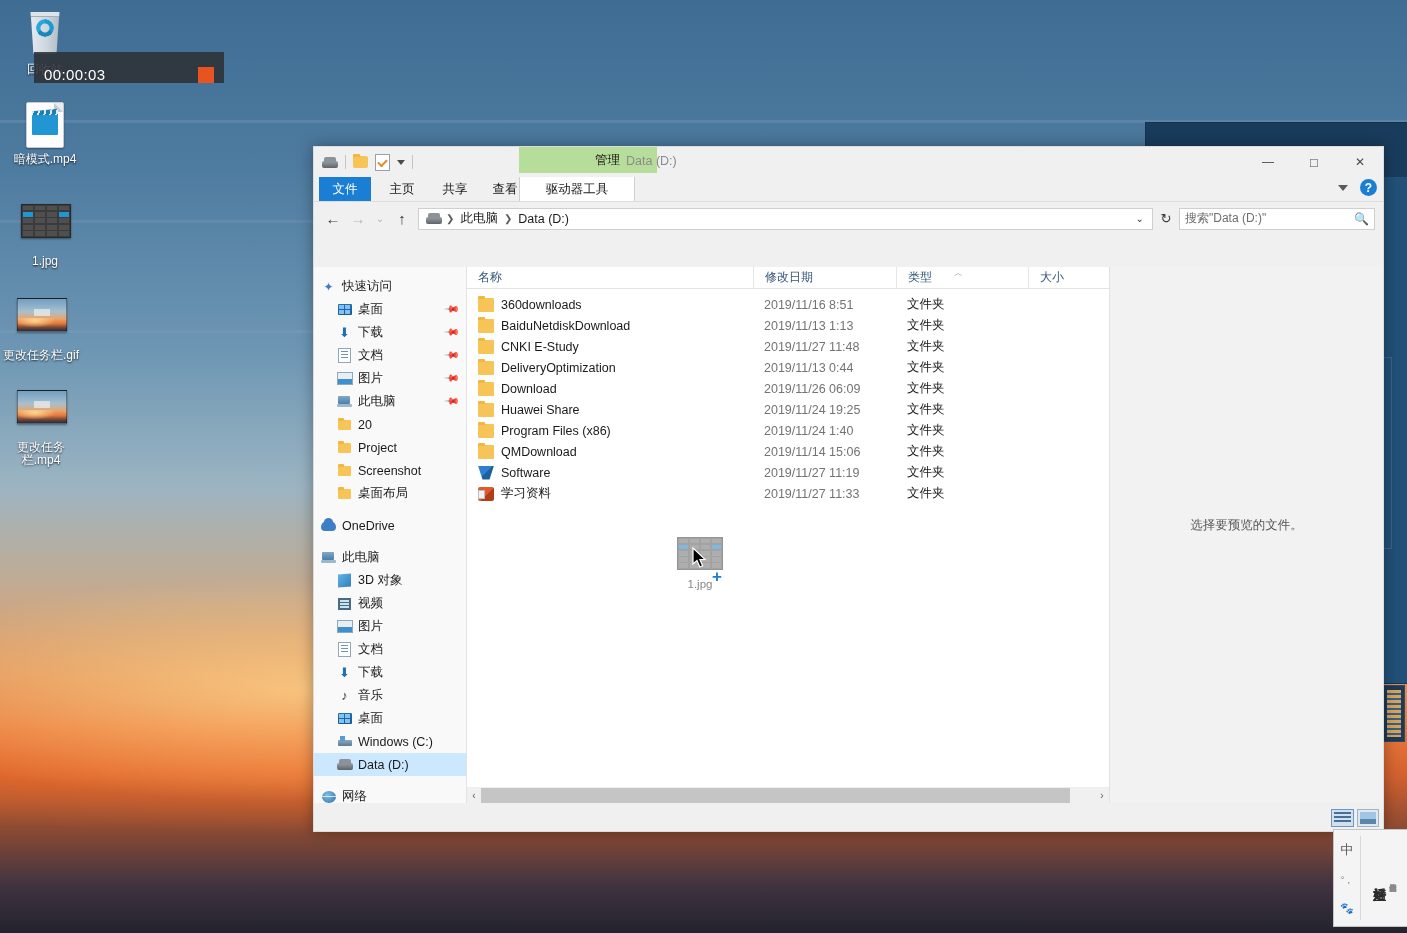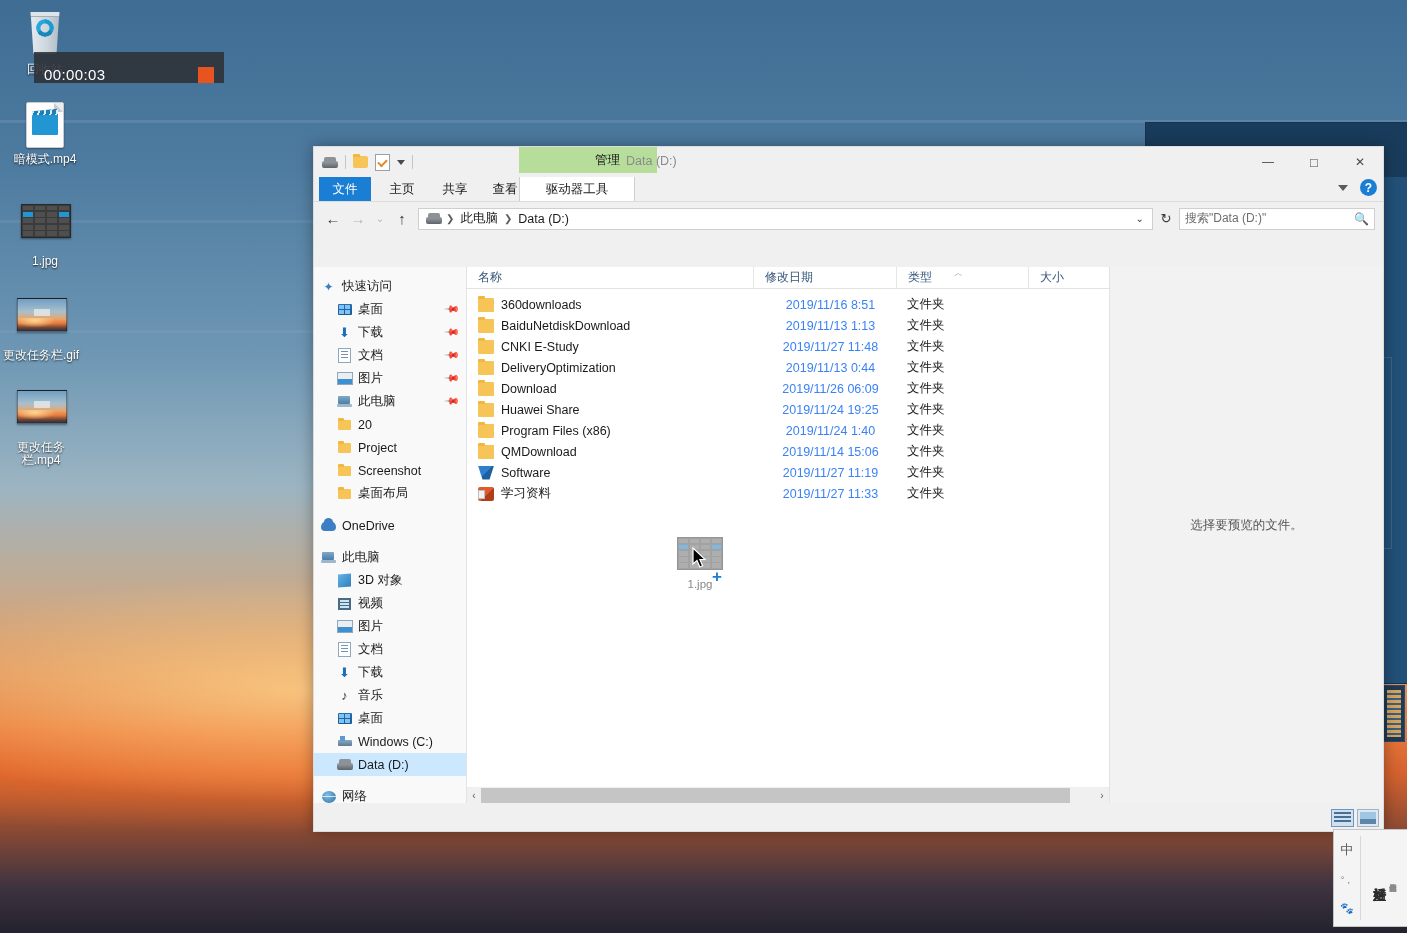--- a/index.html
+++ b/index.html
@@ -248,21 +248,21 @@
   #sortcaret{position:absolute;top:0px;font-size:9px;color:#9a9a9a;}
   #rows{flex:1;overflow:hidden;padding-top:5px;}
   .frow{height:21px;display:flex;align-items:center;font-size:12.5px;color:#1a1a1a;}
   .frow .c-name{display:flex;align-items:center;padding-left:11px;box-sizing:border-box;}
   .frow .c-name .fi{width:16px;height:14px;margin-right:7px;flex:0 0 16px;position:relative;}
   .fi.folder{background:#f7c457;border-radius:1px;height:12px;margin-top:1px;}
   .fi.folder:before{content:"";position:absolute;left:0;top:-2px;width:7px;height:3px;background:#f2b73f;border-radius:1px 1px 0 0;}
   .fi.sw{background:linear-gradient(135deg,#2f7fd0 50%,#1e5f9e 50%);clip-path:polygon(0 0,100% 0,72% 100%,28% 100%);height:13px;}
   .fi.study{background:linear-gradient(135deg,#e05a2b 55%,#b23d18 55%);height:13px;border-radius:2px;}
   .fi.study:after{content:"";position:absolute;left:0;top:3px;width:7px;height:9px;background:#f0f2f4;border:1px solid #b8bfc6;box-sizing:border-box;}
-  .frow .c-date{padding-left:10px;box-sizing:border-box;color:#3b82f6;text-align:center;}
+  .frow .c-date{padding-left:10px;box-sizing:border-box;color:#737373;}
   .frow .c-type{padding-left:10px;box-sizing:border-box;}
   .frow .c-size{padding-left:10px;box-sizing:border-box;}
   
   #drag{position:absolute;left:188px;top:270px;width:90px;text-align:center;opacity:.62;}
   #drag .g{
     width:44px;height:31px;margin:0 auto;background:#6a6a6a;border:1px solid #555;position:relative;overflow:hidden;
   }
   #drag .g .t{position:absolute;background:#7d7d7d;}
   #drag .g .b{background:#2f8fd0;}
   #drag .lbl{font-size:11.5px;color:#3a3a3a;margin-top:8px;}

